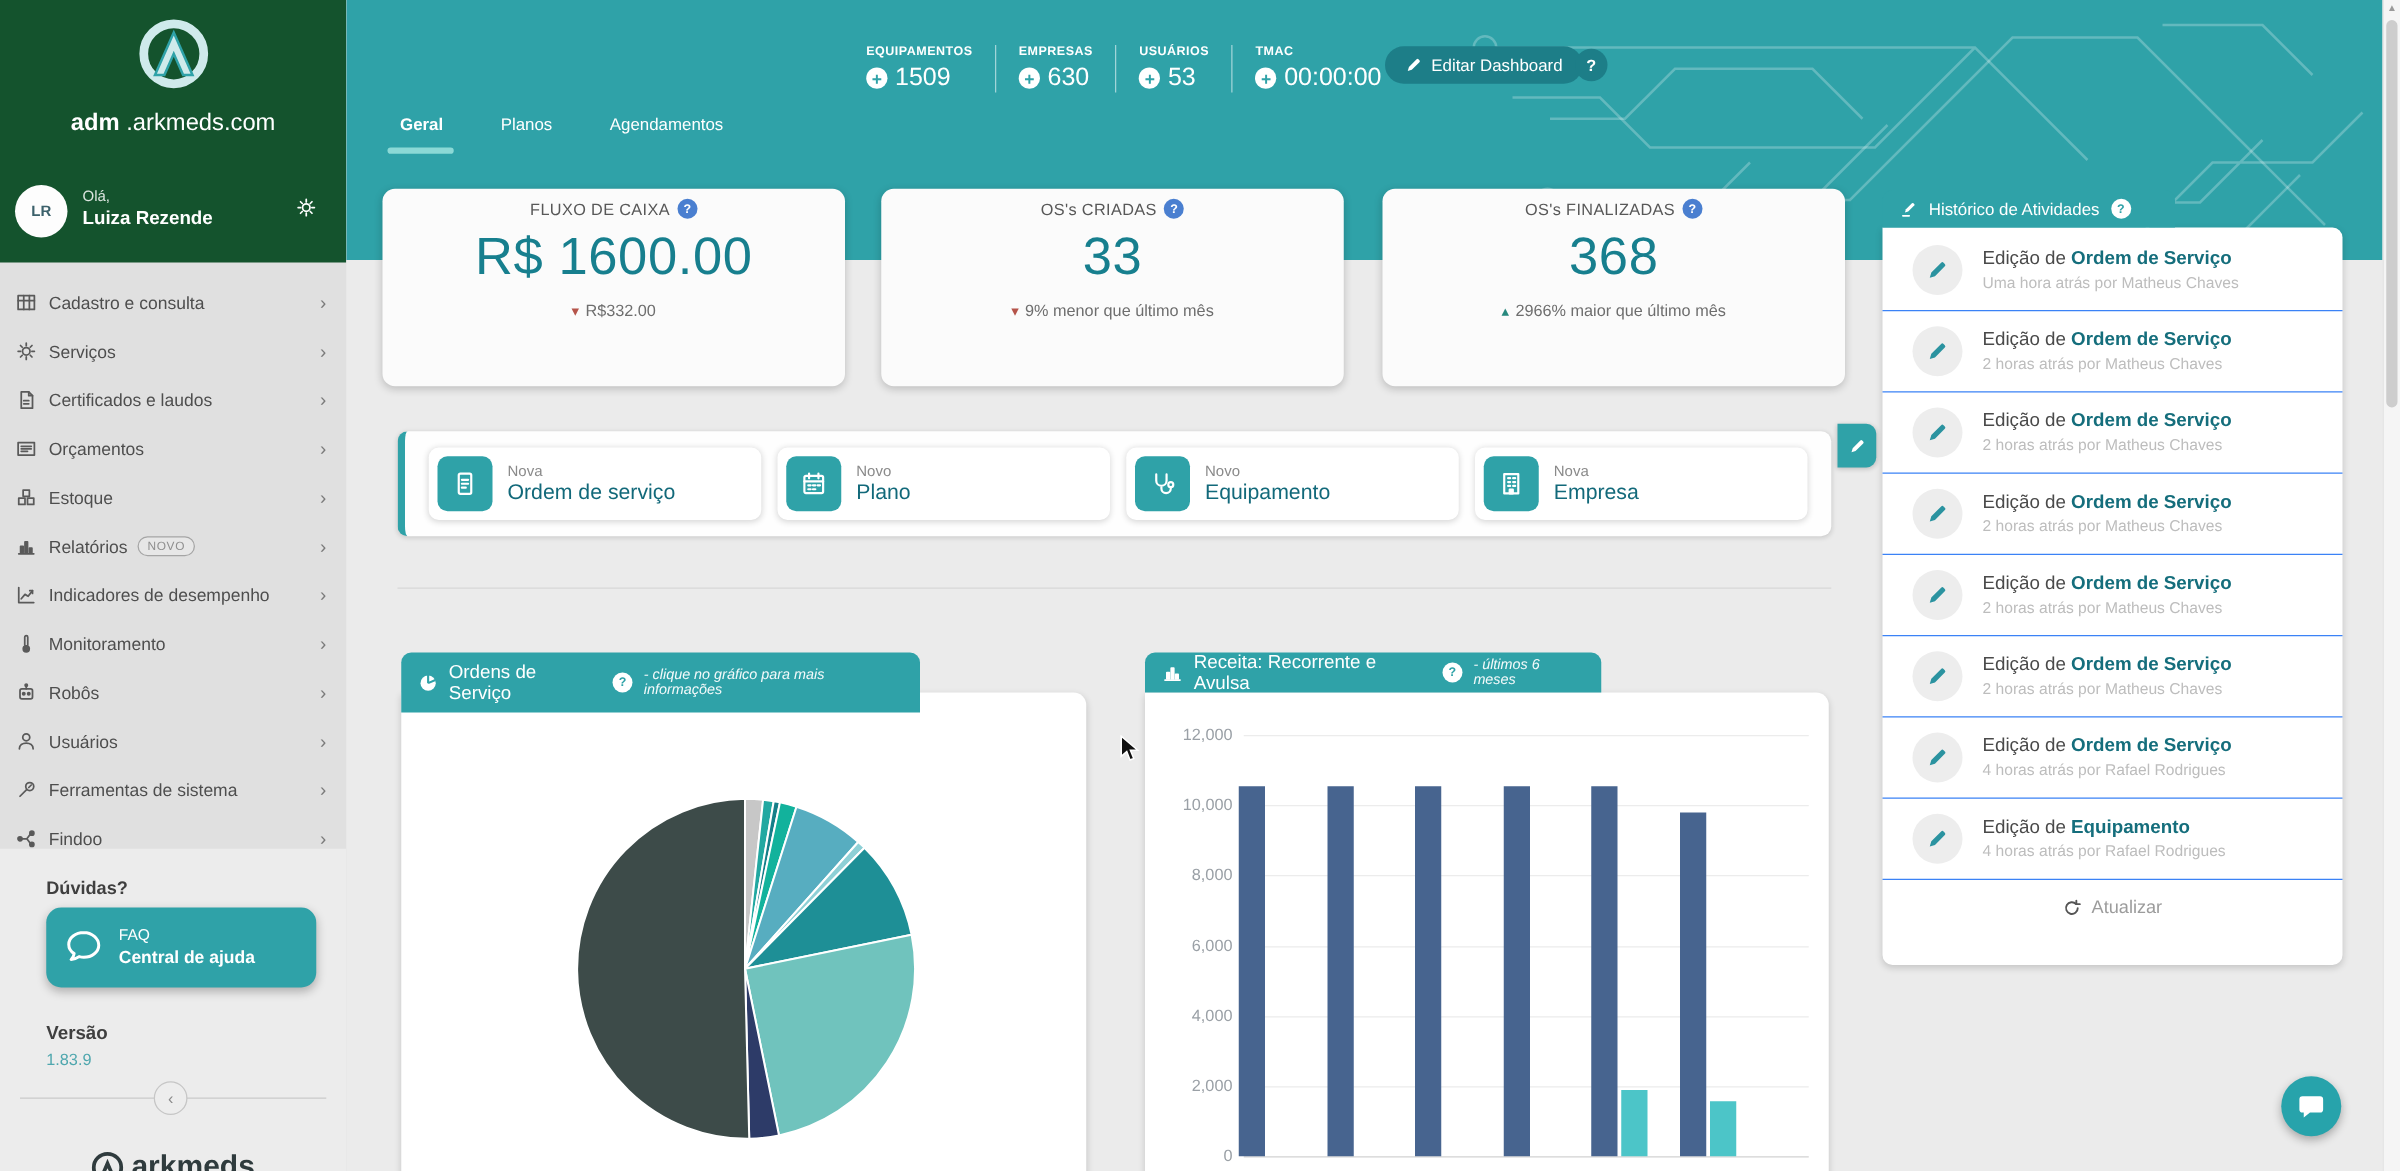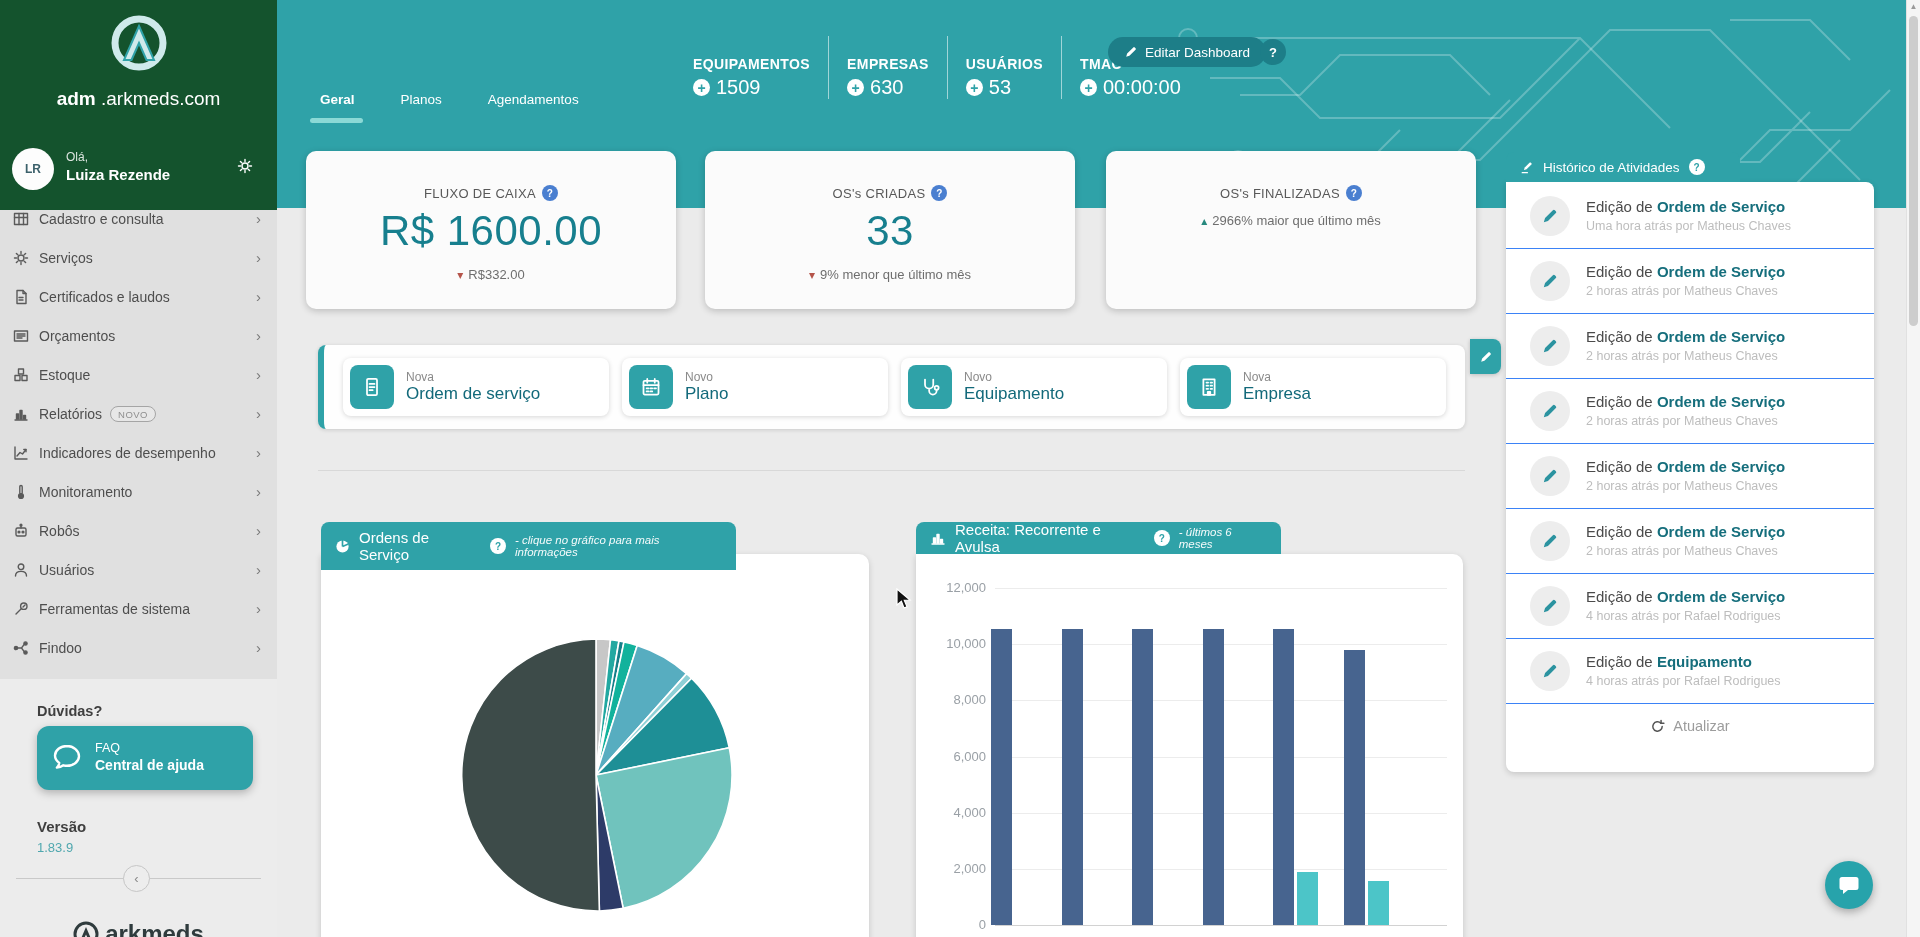--- a/index.html
+++ b/index.html
@@ -12,21 +12,21 @@
   .sb { position:absolute; left:0; top:0; width:277px; height:937px; background:#e0e0e0; overflow:hidden; z-index:30; }
   .sb-top { position:relative; height:210px; background:#14532d; }
   .sb-logo { position:absolute; left:50%; top:14px; transform:translateX(-50%); }
   .sb-domain { position:absolute; left:0; right:0; top:88px; text-align:center; color:#fff; font-size:19px; }
   .sb-domain b { font-weight:bold; }
   .sb-avatar { position:absolute; left:12px; top:148px; width:42px; height:42px; border-radius:50%; background:#fdfdfd; color:#3c616b; font-size:12px; font-weight:bold; display:flex; align-items:center; justify-content:center; }
   .sb-greet { position:absolute; left:66px; top:150px; color:rgba(255,255,255,.85); font-size:12px; }
   .sb-username { position:absolute; left:66px; top:166px; color:#fff; font-size:15px; font-weight:bold; }
   .sb-user-gear { position:absolute; right:24px; top:158px; color:#fff; cursor:pointer; }
   .sb-menu { position:absolute; left:0; top:211px; width:277px; }
-  .sb-item { position:relative; height:39px; display:flex; align-items:flex-start; padding:0 16px 0 12px; cursor:pointer; }
+  .sb-item { position:relative; height:39px; display:flex; align-items:flex-end; padding:0 16px 0 12px; cursor:pointer; }
   .sb-item .sb-ico { width:18px; color:#5a5a5a; margin-right:9px; display:flex; justify-content:center; }
   .sb-item .sb-label { font-size:14px; color:#4e4e4e; flex:0 0 auto; }
   .sb-badge { margin-left:8px; font-size:9.5px; letter-spacing:.5px; color:#8f8f8f; border:1px solid #a5a5a5; border-radius:9px; padding:2px 7px 1px; background:#e7e7e7; }
   .sb-chev { margin-left:auto; color:#7a7a7a; font-size:15px; line-height:1; }
   .sb-help { position:absolute; left:0; top:679px; width:277px; height:258px; background:#ececec; }
   .sb-duvidas { position:absolute; left:37px; top:24px; font-size:14.5px; font-weight:bold; color:#3f3f3f; }
   .sb-faq { position:absolute; left:37px; top:47px; width:216px; height:64px; background:#2fa2a8; border-radius:12px; box-shadow:0 3px 8px rgba(0,0,0,.25); display:flex; align-items:center; padding:0 14px; gap:12px; color:#fff; cursor:pointer; }
   .sb-faq-txt { display:flex; flex-direction:column; line-height:1.25; }
   .sb-faq-txt .t1 { font-size:12.5px; }
   .sb-faq-txt .t2 { font-size:14px; font-weight:bold; }
@@ -37,34 +37,34 @@
   .sb-footer { position:absolute; left:0; right:0; top:241px; display:flex; align-items:center; justify-content:center; gap:6px; color:#2f3b3d; font-weight:bold; font-size:24px; }
 
   
   .hd { position:absolute; left:277px; top:0; width:1643px; height:208px; background:#2fa2a8; z-index:1; }
   .hd-circuit { position:absolute; right:20px; top:0; opacity:.9; }
   .hd-titlewrap { position:absolute; left:43px; top:36px; display:flex; align-items:center; gap:10px; }
   .hd-bar { width:4px; height:36px; background:#fff; }
   .hd-title { color:#fff; font-size:27px; letter-spacing:1.5px; font-weight:500; }
   .hd-stats { position:absolute; left:416px; top:36px; display:flex; align-items:flex-start; }
   .stat { padding:0 18px 0 0; }
-  .stat-label { color:#fff; font-size:14px; font-weight:bold; letter-spacing:.4px; margin-bottom:4px;margin-top:20px; }
+  .stat-label { color:#fff; font-size:10px; font-weight:bold; letter-spacing:.4px; margin-bottom:4px; }
   .stat-valrow { display:flex; align-items:center; gap:6px; }
   .plus-circle { width:17px; height:17px; border-radius:50%; background:#fff; color:#2fa2a8; font-size:14px; font-weight:bold; display:flex; align-items:center; justify-content:center; line-height:0; }
   .stat-value { color:#fff; font-size:20px; }
   .stat-sep { width:1px; align-self:stretch; background:rgba(255,255,255,.55); margin-right:18px; }
   .hd-editbtn { position:absolute; left:831px; top:37px; height:30px; padding:0 16px; border-radius:15px; background:#1d7e88; color:#fff; font-size:13.5px; display:flex; align-items:center; gap:7px; border:none; cursor:pointer; font-family:inherit; }
   .hd-helpbtn { position:absolute; left:983px; top:39px; width:26px; height:26px; border-radius:50%; background:#1d7e88; color:#fff; font-size:13px; font-weight:bold; display:flex; align-items:center; justify-content:center; border:none; cursor:pointer; }
   .hd-tabs { position:absolute; left:43px; top:92px; display:flex; gap:46px; }
   .hd-tab { color:#fff; font-size:13.5px; cursor:pointer; padding-bottom:10px; }
   .hd-tab-underline { position:absolute; left:33px; top:118px; width:53px; height:5px; border-radius:3px; background:#8bd9d6; }
 
   
   .kpi { position:absolute; top:151px; width:370px; height:158px; background:#fbfbfb; border-radius:10px; box-shadow:0 2px 7px rgba(0,0,0,.2); z-index:5; text-align:center; }
-  .kpi-title { margin-top:34px; font-size:13px; color:#585858; letter-spacing:.3px; display:flex; align-items:center; justify-content:center; gap:6px; }
+  .kpi-title { margin-top:8px; font-size:13px; color:#585858; letter-spacing:.3px; display:flex; align-items:center; justify-content:center; gap:6px; }
   .kpi-value { margin-top:6px; font-size:42px; color:#177f8e; font-weight:400; letter-spacing:.5px; }
   .kpi-delta { margin-top:12px; font-size:13px; color:#6e6e6e; display:flex; align-items:center; justify-content:center; gap:5px; }
   .tri-down { color:#b5544a; font-size:12px; }
   .tri-up { color:#27897e; font-size:12px; }
   .qmark { width:16px; height:16px; border-radius:50%; font-size:10px; font-weight:bold; display:inline-flex; align-items:center; justify-content:center; }
   .qmark-blue { background:#4a7fd0; color:#fff; }
   .qmark-light { background:#fff; color:#2fa2a8; }
 
   
   .qa { position:absolute; left:318px; top:345px; width:1147px; height:84px; background:#fefefe; border-left:6px solid #2fa2a8; border-radius:8px; box-shadow:0 1px 4px rgba(0,0,0,.14); z-index:5; }
@@ -383,20 +383,21 @@
         <div class="kpi-delta">
           <span class="tri-down">▾</span>
           <span>9% menor que último mês</span>
         </div>
       </div>
       <div class="kpi" style="left: 1106px;">
         <div class="kpi-title">
           <span>OS's FINALIZADAS</span>
           <span class="qmark qmark-blue">?</span>
         </div>
+        <div class="kpi-value">368</div>
         <div class="kpi-delta">
           <span class="tri-up">▴</span>
           <span>2966% maior que último mês</span>
         </div>
       </div>
     </div>
 
   <div class="qa">
     <div class="qa-row" id="qa-row">
         <div class="qa-btn">

